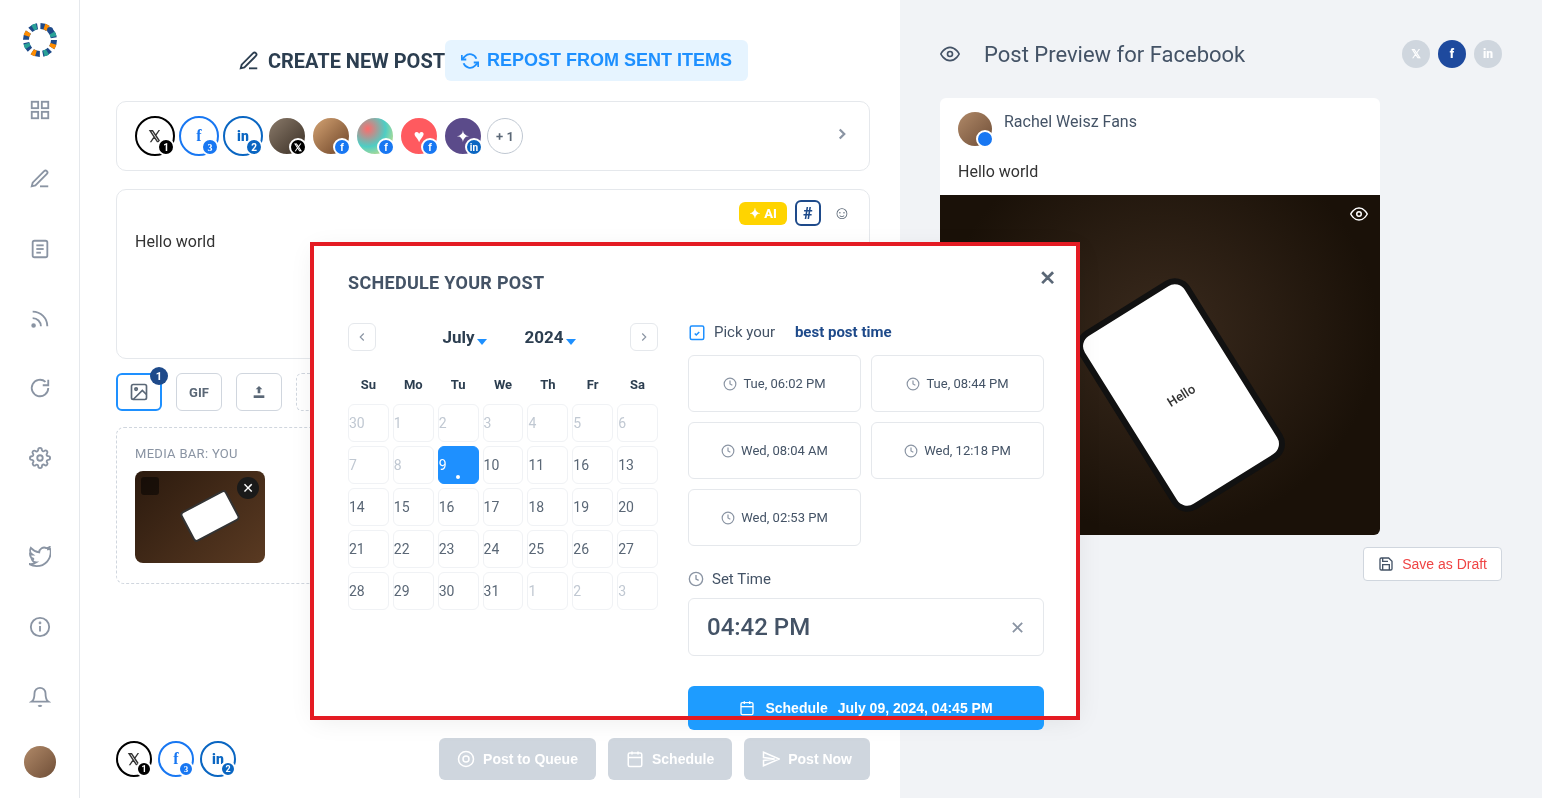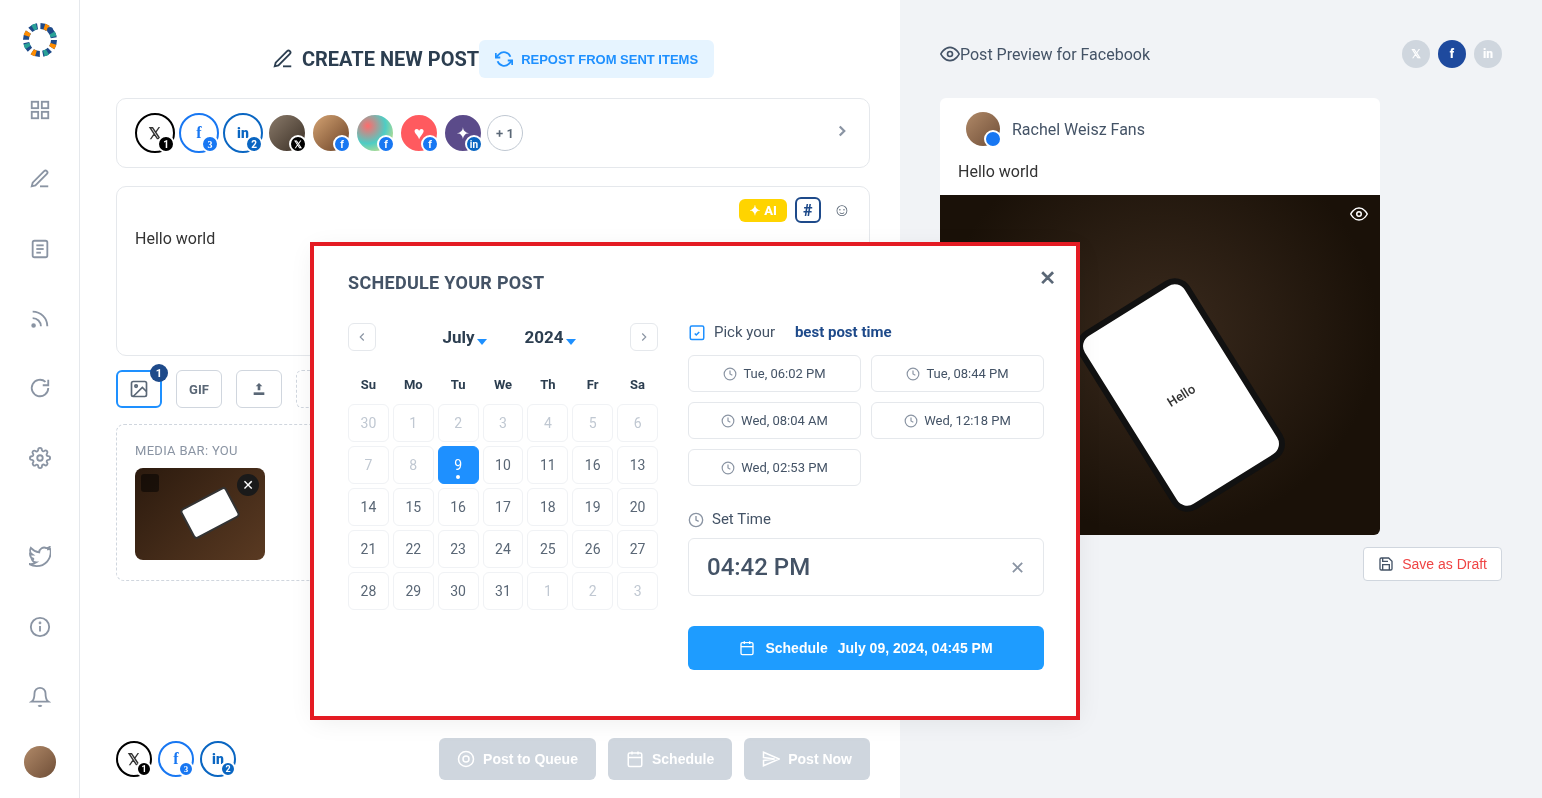--- a/index.html
+++ b/index.html
@@ -11,21 +11,21 @@
 .nav-icon { width: 40px; height: 40px; display: flex; align-items: center; justify-content: center; color: #8a94a3; cursor: pointer; }
 .nav-icon svg { width: 22px; height: 22px; stroke: currentColor; fill: none; stroke-width: 2; }
 .nav-spacer { flex: 1; }
 .nav-avatar { width: 32px; height: 32px; border-radius: 50%; background: linear-gradient(135deg,#b08968,#6f4e37); margin-bottom: 20px; }
 
 
 .main-col { position: absolute; left: 80px; top: 0; width: 820px; height: 798px; background: #fff; padding: 30px 0 0 0; }
 .header-row { display: flex; align-items: center; justify-content: center; padding: 10px 30px 20px 36px; }
 .page-title { font-size: 20px; font-weight: 700; color: #2c3e50; display: flex; align-items: center; gap: 8px; }
 .page-title svg { width: 22px; height: 22px; stroke: #2c3e50; fill: none; stroke-width: 2; }
-.repost-btn { background: #e6f4ff; color: #1e90ff; border: none; border-radius: 6px; padding: 10px 16px; font-weight: 700; font-size: 13px; display: flex; align-items: center; gap: 8px; cursor: pointer; }
+.repost-btn { background: #e6f4ff; color: #1e90ff; border: none; border-radius: 6px; padding: 10px 16px; font-weight: 700; font-size: 18px; display: flex; align-items: center; gap: 8px; cursor: pointer; }
 .repost-btn svg { width: 18px; height: 18px; stroke: #1e90ff; fill: none; stroke-width: 2.5; }
 
 .accounts-card { margin: 0 30px 18px 36px; border: 1px solid #e5e8ec; border-radius: 10px; padding: 14px 18px; display: flex; align-items: center; justify-content: space-between; }
 .accounts-list { display: flex; align-items: center; gap: 4px; }
 .acct { width: 40px; height: 40px; border-radius: 50%; position: relative; border: 2px solid #fff; }
 .acct.x { border: 2px solid #000; background: #fff; display:flex; align-items:center; justify-content:center; font-weight:900; }
 .acct.fb { border: 2px solid #1877f2; background: #fff; display:flex; align-items:center; justify-content:center; color:#1877f2; font-weight:900; font-family: Georgia,serif; }
 .acct.li { border: 2px solid #0a66c2; background:#fff; display:flex; align-items:center; justify-content:center; color:#0a66c2; font-weight:900; font-size:14px; }
 .acct.img1 { background: linear-gradient(135deg,#8a7a6a,#3a2f25); }
 .acct.img2 { background: linear-gradient(135deg,#d4a373,#6b4226); }
@@ -64,30 +64,30 @@
 .footer-accts { display:flex; gap:6px; }
 .footer-accts .acct { width:36px; height:36px; }
 .footer-accts .acct-badge { width:16px; height:16px; font-size:9px; }
 .footer-btns { display:flex; gap:12px; }
 .fbtn { background:#cfd6de; color:#fff; border:none; border-radius:6px; padding:12px 18px; font-weight:700; font-size:14px; display:flex; align-items:center; gap:8px; cursor:pointer; }
 .fbtn svg { width:18px; height:18px; stroke:#fff; fill:none; stroke-width:2; }
 
 
 .preview-col { position:absolute; left:900px; top:0; width:642px; height:798px; background:#f1f3f6; padding: 40px 40px 0 40px; }
 .preview-head { display:flex; align-items:center; justify-content:space-between; margin-bottom:30px; }
-.pvh-left { display:flex; align-items:center; gap:0; color:#445366; font-size:16px; }
+.pvh-left { display:flex; align-items:center; gap:24px; color:#445366; font-size:22px; }
 .pvh-left svg { width:20px; height:20px; stroke:#445366; fill:none; stroke-width:2; }
 .pvh-icons { display:flex; gap:8px; }
 .pvicon { width:28px; height:28px; border-radius:50%; display:flex; align-items:center; justify-content:center; font-size:12px; font-weight:900; color:#fff; }
 .pvicon.x { background:#cfd6de; }
 .pvicon.fb { background:#1e4a9e; }
 .pvicon.li { background:#cfd6de; }
 
 .pvcard { background:#fff; border-radius:6px; overflow:hidden; width: 440px; }
-.pvcard-head { display:flex; align-items:center; gap:12px; padding:14px 18px 10px 26px; }
+.pvcard-head { display:flex; align-items:flex-start; gap:12px; padding:14px 18px 10px 18px; }
 .pv-avatar { width:34px; height:34px; border-radius:50%; background:linear-gradient(135deg,#b08968,#6f4e37); position:relative; }
 .pv-avatar::after { content:""; position:absolute; bottom:-2px; right:-2px; width:14px; height:14px; border-radius:50%; background:#1877f2; border:2px solid #fff; }
 .pv-name { color:#445366; font-size:16px; }
 .pv-text { padding: 6px 18px 14px 18px; color:#333; font-size:16px; }
 .pv-img { width:100%; height:340px; background: radial-gradient(ellipse at 50% 40%, #3a2a1d 0%, #1a1108 70%); position:relative; overflow:hidden; }
 .pv-phone { position:absolute; left:40%; top:28%; width:130px; height:210px; background:#fff; border:6px solid #111; border-radius:18px; transform: rotate(-32deg); display:flex; align-items:center; justify-content:center; font-size:13px; color:#333; font-weight:500; }
 .pv-eye { position:absolute; top:10px; right:12px; color:#fff; }
 .savedraft { float:right; margin-top:12px; background:#fff; border:1px solid #d0d6de; border-radius:4px; padding:8px 14px; font-size:14px; color:#ef4444; display:flex; align-items:center; gap:8px; cursor:pointer; }
 
 
@@ -97,34 +97,34 @@
 .modal-close { position:absolute; top:20px; right:22px; color:#5a6776; font-size:20px; cursor:pointer; font-weight:700; }
 
 .modal-body { display:flex; gap:30px; margin-top:30px; }
 .cal { width: 310px; }
 .cal-header { display:flex; align-items:center; justify-content:space-between; margin-bottom:18px; }
 .cal-nav { width:28px; height:28px; border:1px solid #e5e8ec; border-radius:6px; display:flex; align-items:center; justify-content:center; color:#8a94a3; cursor:pointer; }
 .cal-month { font-size:17px; font-weight:700; color:#2c3e50; position:relative; cursor:pointer; }
 .cal-month::after { content:""; position:absolute; right:-12px; bottom:2px; width:0; height:0; border-left:5px solid transparent; border-right:5px solid transparent; border-bottom:6px solid #1e90ff; transform: rotate(180deg); }
 .cal-grid { display:grid; grid-template-columns: repeat(7, 1fr); gap:4px; }
 .cal-dow { text-align:center; font-size:13px; font-weight:700; color:#2c3e50; padding:8px 0; }
-.cal-day { text-align:center; font-size:14px; color:#5a6776; padding:10px 0; border:1px solid #f0f2f5; border-radius:6px; cursor:pointer; }
+.cal-day { text-align:left; font-size:14px; color:#5a6776; padding:10px 0; border:1px solid #f0f2f5; border-radius:6px; cursor:pointer; }
 .cal-day.muted { color:#c0c8d2; }
 .cal-day.sel { background:#1e90ff; color:#fff; border-color:#1e90ff; position:relative; }
 .cal-day.sel::after { content:""; position:absolute; bottom:4px; left:50%; transform:translateX(-50%); width:4px; height:4px; border-radius:50%; background:#fff; }
 
 .time-col { flex:1; }
 .pick-label { display:flex; gap:8px; align-items:center; font-size:15px; color:#445366; margin-bottom:14px; }
 .pick-label svg { width:18px; height:18px; stroke:#1e90ff; fill:none; stroke-width:2; }
 .pick-label b { color:#1e4a8a; }
 .time-grid { display:grid; grid-template-columns: 1fr 1fr; gap:10px; margin-bottom:24px; }
-.time-opt { border:1px solid #e5e8ec; border-radius:6px; padding:10px 12px; font-size:13px; color:#445366; display:flex; align-items:center; justify-content:center; gap:6px; cursor:pointer;text-align:right; }
+.time-opt { border:1px solid #e5e8ec; border-radius:6px; padding:20px 12px; font-size:13px; color:#445366; display:flex; align-items:center; justify-content:center; gap:6px; cursor:pointer;text-align:right; }
 .time-opt svg { width:14px; height:14px; stroke:#8a94a3; fill:none; stroke-width:2; }
 
-.settime-label { display:flex; gap:8px; align-items:flex-end; font-size:15px; color:#445366; margin-bottom:10px;margin-top:19px; }
+.settime-label { display:flex; gap:8px; align-items:center; font-size:15px; color:#445366; margin-bottom:10px;margin-top:19px; }
 .settime-label svg { width:16px; height:16px; stroke:#8a94a3; fill:none; stroke-width:2; }
 .time-input { border:1px solid #e5e8ec; border-radius:6px; padding: 14px 18px; display:flex; justify-content:space-between; align-items:center; font-size:24px; color:#445366; font-weight:500; margin-bottom:30px; }
 .time-input .clear { color:#8a94a3; font-size:18px; cursor:pointer; }
 
 .schedule-btn { width:100%; background:#1e9cff; color:#fff; border:none; border-radius:6px; padding:14px 0; font-size:14px; font-weight:600; display:flex; align-items:center; justify-content:center; gap:10px; cursor:pointer; }
 .schedule-btn svg { width:16px; height:16px; stroke:#fff; fill:none; stroke-width:2; }
 .schedule-btn .dt { font-weight:800; }
 </style>
 </head>
 <body>

